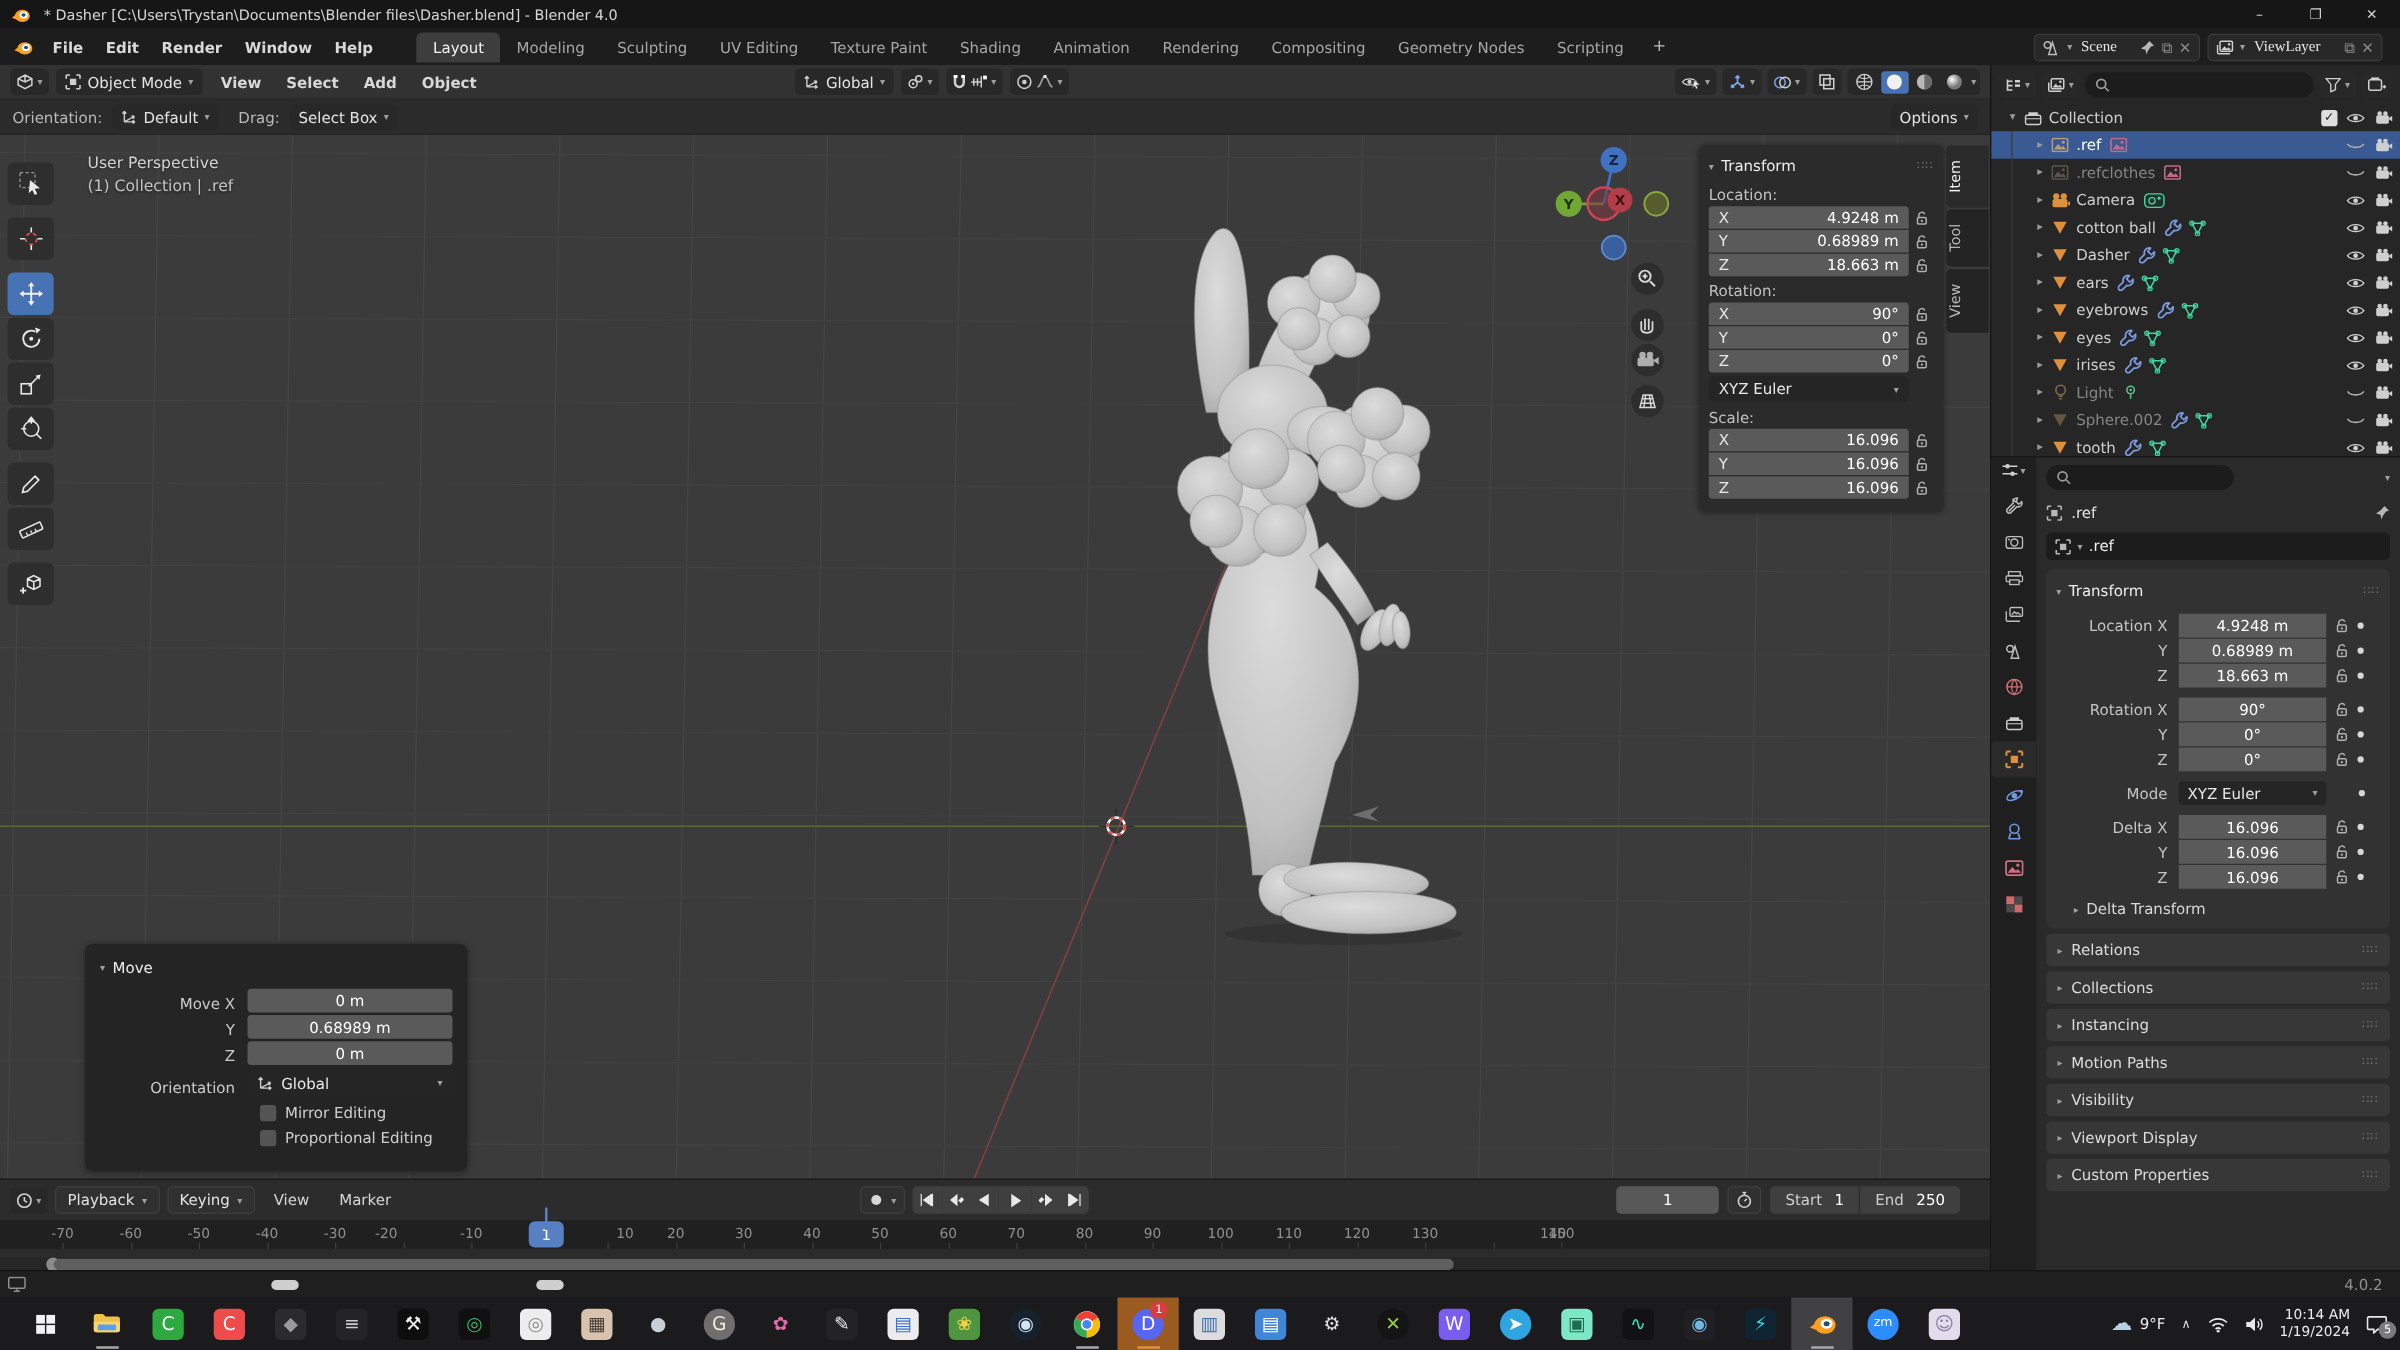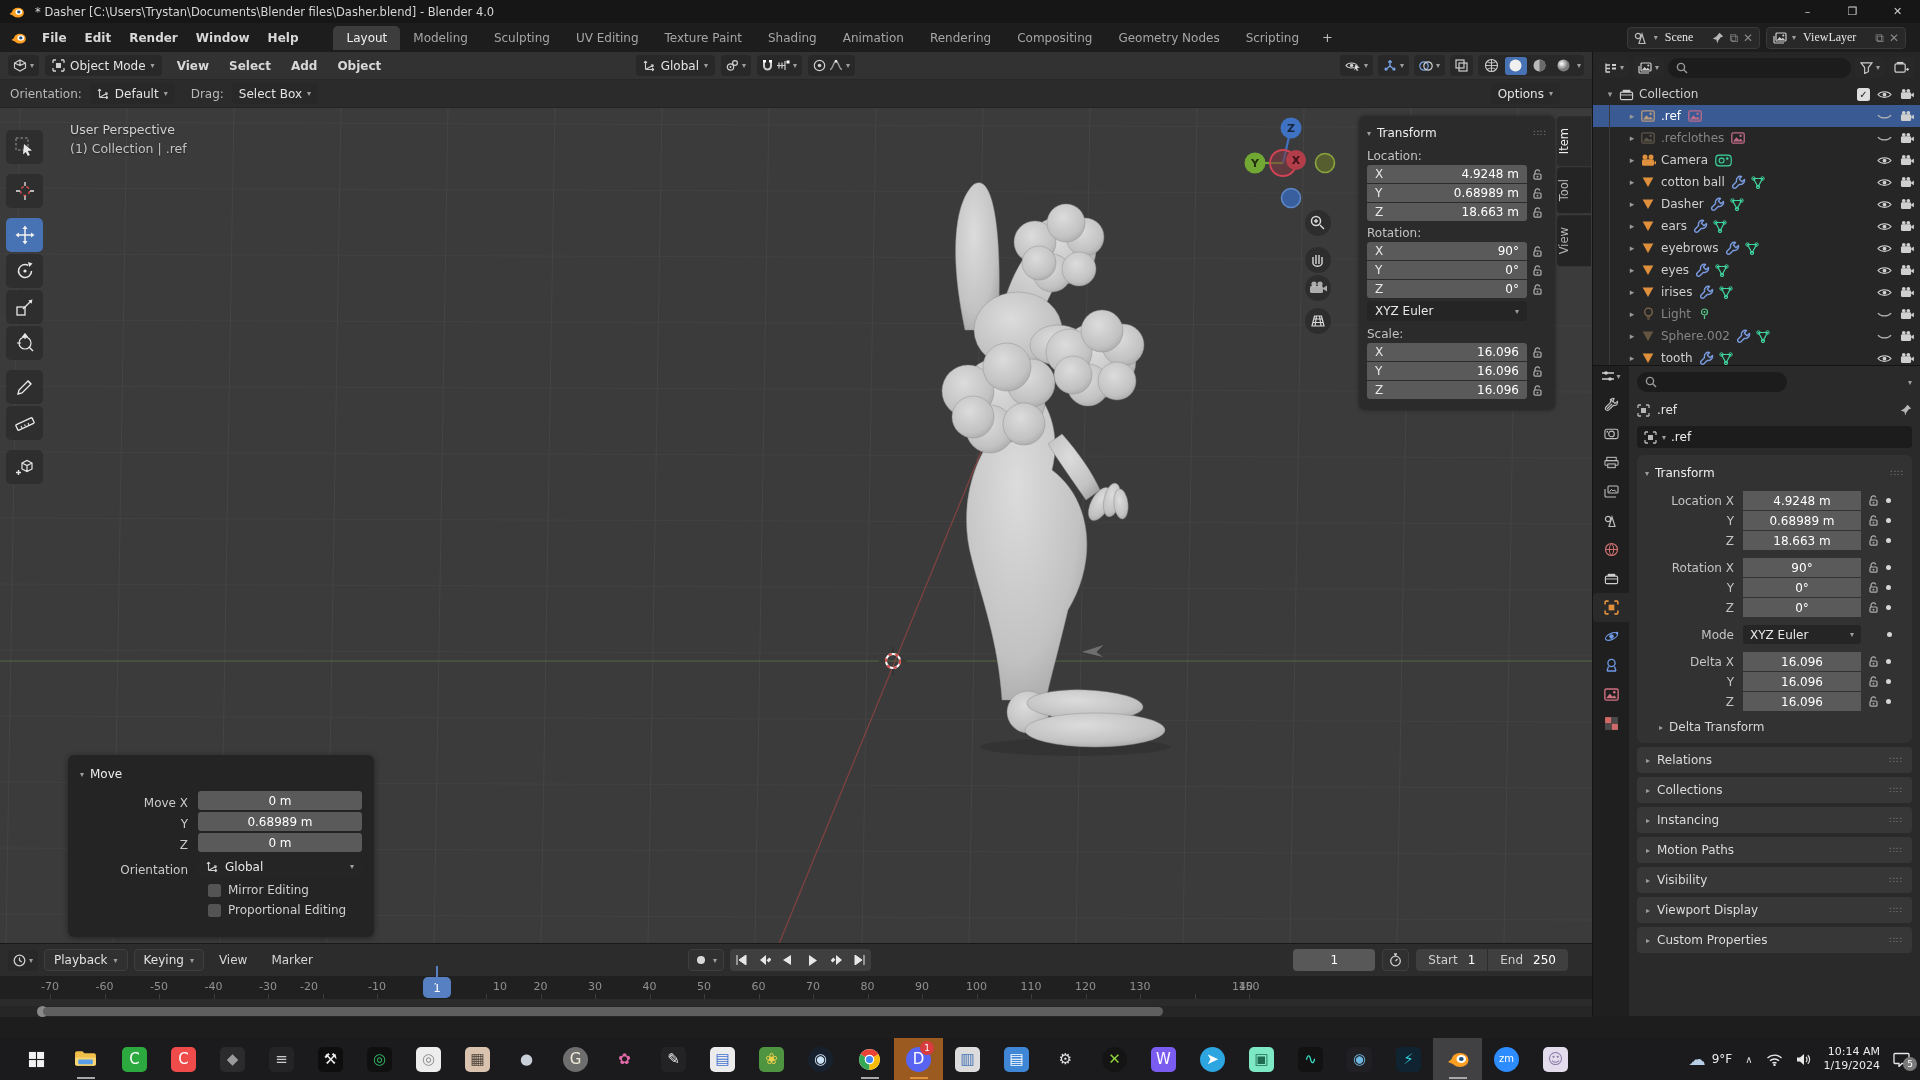--- a/index.html
+++ b/index.html
@@ -584,21 +584,21 @@
             </svg>
           </span>
           <span>Default</span>
           <span class="chev">▾</span>
         </span>
       <span class="label-sm" style="margin-left:8px">Drag:</span>
       <span class="pill">
           <span>Select Box</span>
           <span class="chev">▾</span>
         </span>
-      <span class="pill" style="margin-left:auto;margin-right:22px">
+      <span class="pill" style="margin-left:auto;">
           <span>Options</span>
           <span class="chev">▾</span>
         </span>
     </div>
 
     <div class="vp-overlay-text">
       <div>User Perspective</div>
       <div class="l2">(1) Collection | .ref</div>
     </div>
 
@@ -1862,20 +1862,31 @@
         <span class="tick-mark" style="left: 1249.05px;"></span>
       </div>
     <div class="tl-track"></div>
     <div class="tl-scrollzone">
       <div class="tl-knob"></div>
       <div class="tl-scrollbar"></div>
     </div>
   <div class="ph-line" style="left: 436px; top: 22px; height: 18px;"></div>
     </div>
 
+  <div class="statusbar">
+    <span style="margin-left:6px" class="ico-monitor">
+        <svg width="15" height="13" viewBox="0 0 15 13">
+          <rect x="1" y="1" width="13" height="8.5" rx="1" fill="none" stroke="#8f8f8f" stroke-width="1.2"></rect>
+          <path d="M5,12 h5 M7.5,9.5 v2.5" stroke="#8f8f8f" stroke-width="1.2"></path>
+        </svg>
+      </span>
+    <span class="sb-handle" style="margin-left:196px"></span>
+    <span class="sb-handle" style="margin-left:190px"></span>
+    <span class="sb-version">4.0.2</span>
+  </div>
 
   <div class="taskbar">
     <div class="tb-icons" id="tb-icons">
         <div class="tb-cell">
           <div class="tb-glyph">
             <svg width="17" height="17" viewBox="0 0 18 18">
               <rect x="1" y="1" width="7.4" height="7.4" fill="#f2f2f2"></rect>
               <rect x="9.6" y="1" width="7.4" height="7.4" fill="#f2f2f2"></rect>
               <rect x="1" y="9.6" width="7.4" height="7.4" fill="#f2f2f2"></rect>
               <rect x="9.6" y="9.6" width="7.4" height="7.4" fill="#f2f2f2"></rect>

